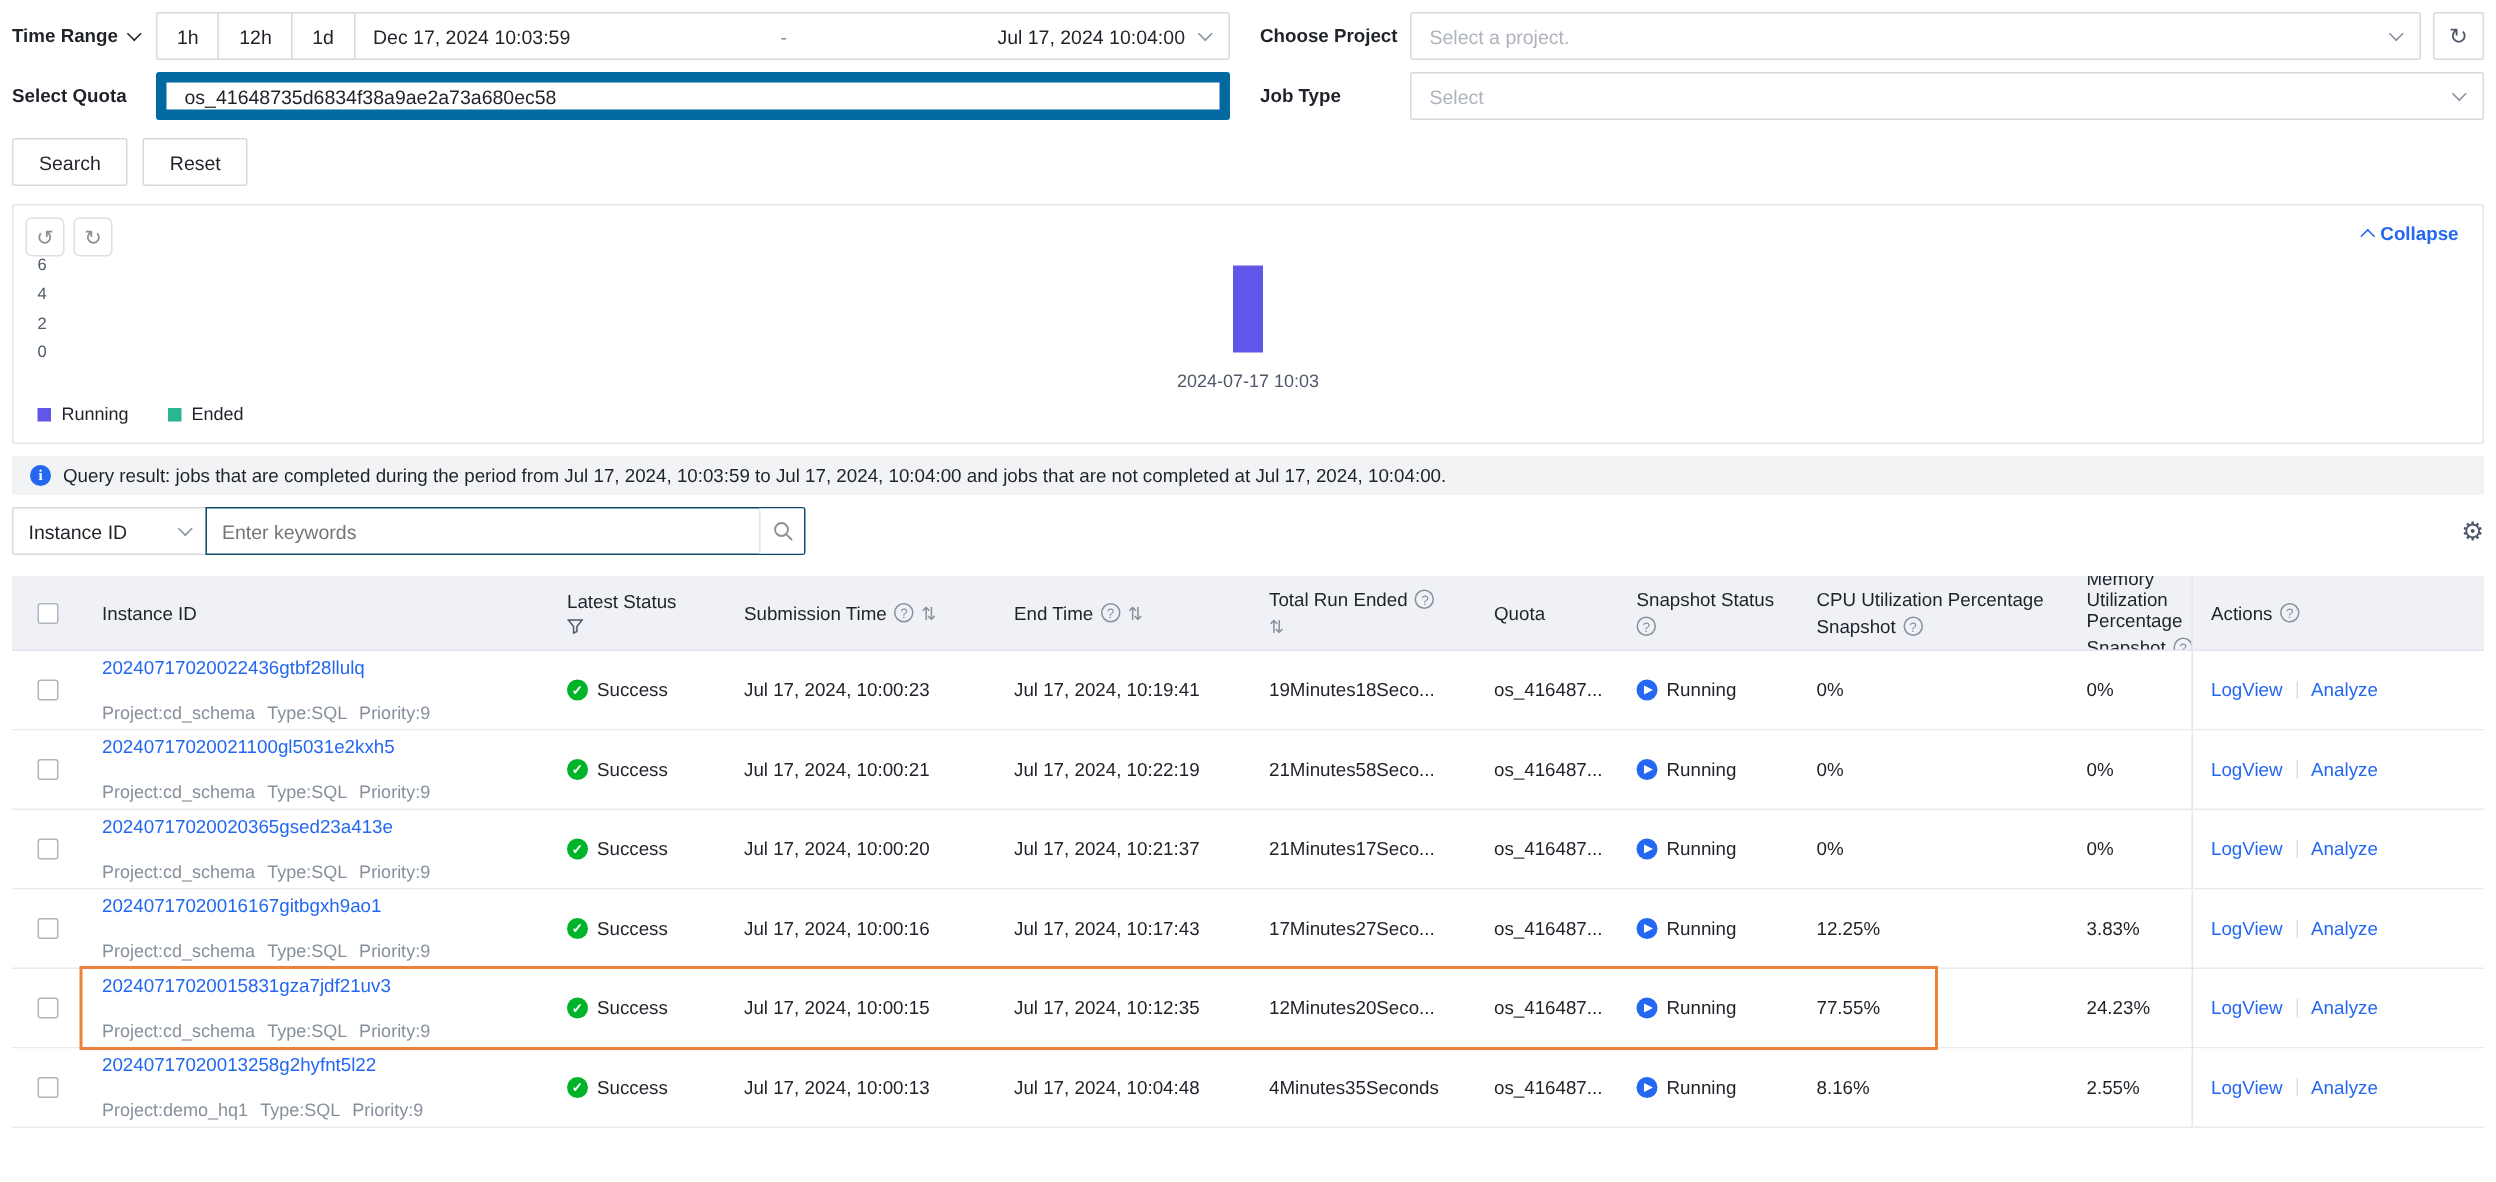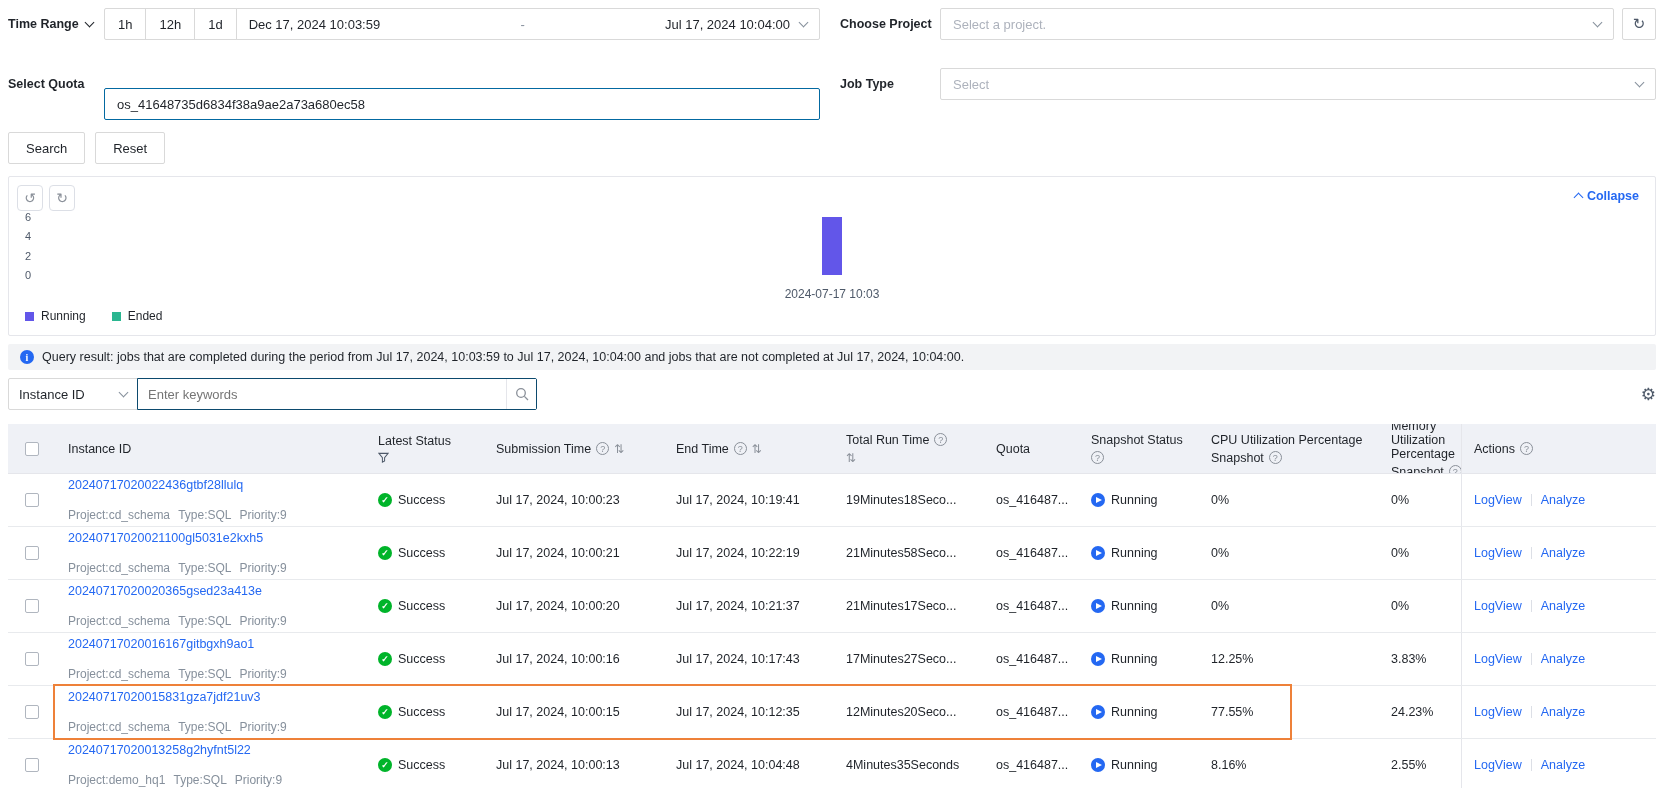--- a/index.html
+++ b/index.html
@@ -29,22 +29,22 @@
   .selectbox { height:32px; border:1px solid #d9d9d9; border-radius:2px; background:#fff;
     display:flex; align-items:center; padding:0 12px; cursor:pointer; }
   .selectbox .chev { margin-left:auto; }
   .grow { flex:1 1 auto; }
   .placeholder { color:#adb2bc; }
 
   .iconbtn { width:34px; height:32px; border:1px solid #d9d9d9; border-radius:2px; background:#fff;
     cursor:pointer; display:flex; align-items:center; justify-content:center; flex:0 0 auto; }
   .refresh-icon::before { content:"↻"; font-size:15px; color:#4e5969; }
 
-  .inputbox { flex:0 0 716px; width:716px; height:32px; border:1px solid #0369a1; border-radius:2px;
-    display:flex; align-items:flex-end; background:#fff;margin-top:40px; }
+  .inputbox { flex:0 0 716px; width:716px; height:32px; border:7px solid #0369a1; border-radius:2px;
+    display:flex; align-items:flex-end; background:#fff; }
   .inputbox input { border:none; outline:none; flex:1; height:100%; padding:0 12px; font-size:13px;
     font-family:inherit; color:#1f2329; background:transparent; }
 
   .btnrow { margin-top:12px; gap:10px; }
   .btn { height:32px; padding:0 17px; background:#fff; border:1px solid #d9d9d9; border-radius:2px;
     font-size:13px; color:#1f2329; cursor:pointer; font-family:inherit; }
 
   
   .chart-panel { margin:12px 8px 0; border:1px solid #e5e6eb; border-radius:2px; height:160px;
     position:relative; padding:8px; }
@@ -245,21 +245,21 @@
     <div class="th">
         <div class="hline">
       <span>End Time</span>
       <span class="qmark"></span>
       <span class="sort"></span>
     </div>
       </div>
     <div class="th">
         <div class="stack">
       <div class="hline">
-        <span>Total Run Time</span>
+        <span>Total Run Ended</span>
         <span class="qmark"></span>
       </div>
       <span class="sort"></span>
     </div>
       </div>
     <div class="th">
         <span>Quota</span>
       </div>
     <div class="th">
         <div class="stack">

